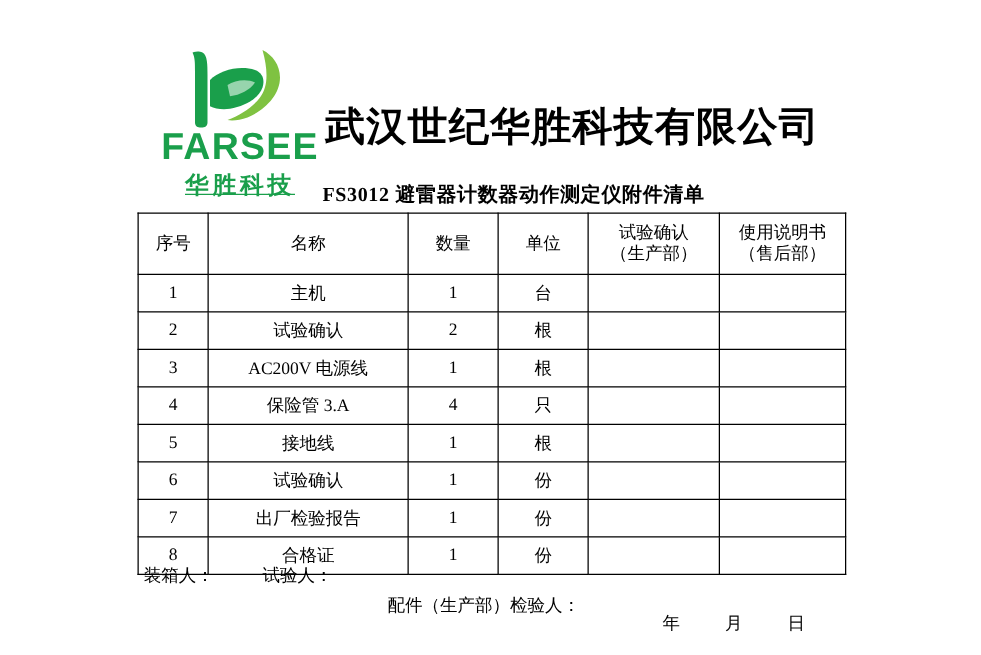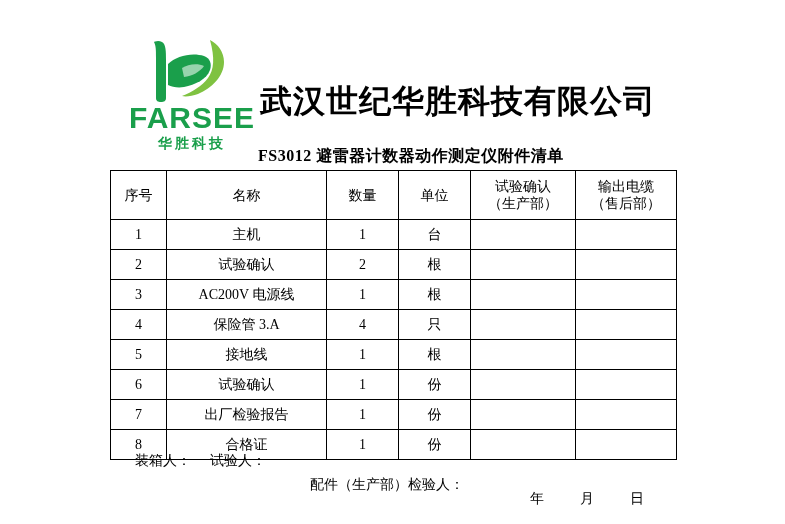--- a/index.html
+++ b/index.html
@@ -56,23 +56,24 @@
     line-height: 32px;
   }
   .logo-cn {
     position: absolute;
     left: 0px;
     top: 97px;
     width: 132px;
     text-align: center;
     font-family: "Liberation Sans", sans-serif;
     font-weight: bold;
-    font-size: 14px;
+    font-size: 19px;
     letter-spacing: 3px;
     color: #1a9f4b;
+    text-decoration: underline;
   }
   .company-title {
     position: absolute;
     left: 260px;
     top: 54px;
     font-size: 32px;
     font-weight: bold;
     letter-spacing: 1px;
     white-space: nowrap;
   }
@@ -129,21 +130,21 @@
   }
   .footer-row1 {
     position: relative;
     height: 24px;
     white-space: nowrap;
   }
   .footer-row1 span {
     position: absolute;
     top: 0;
   }
-  .f-pack   { left: 5px; margin-left: 20px; }
+  .f-pack   { left: 5px; }
   .f-test   { left: 100px; }
   .f-prod   { left: 200px; margin-top: 24px; }
   .f-after  { left: 400px; }
   .footer-row2 {
     position: relative;
     height: 24px;
     margin-top: 14px;
   }
   .footer-row2 span {
     position: absolute;
@@ -191,21 +192,21 @@
         <tr>
           <td>序号</td>
           <td>名称</td>
           <td>数量</td>
           <td>单位</td>
           <td class="hdr-two-line">
             <span>试验确认</span>
             <span>（生产部）</span>
           </td>
           <td class="hdr-two-line">
-            <span>输出电缆</span>
+            <span>使用说明书</span>
             <span>（售后部）</span>
           </td>
         </tr>
       </thead>
       <tbody>
         <tr>
           <td>1</td>
           <td>主机</td>
           <td>1</td>
           <td>台</td>

